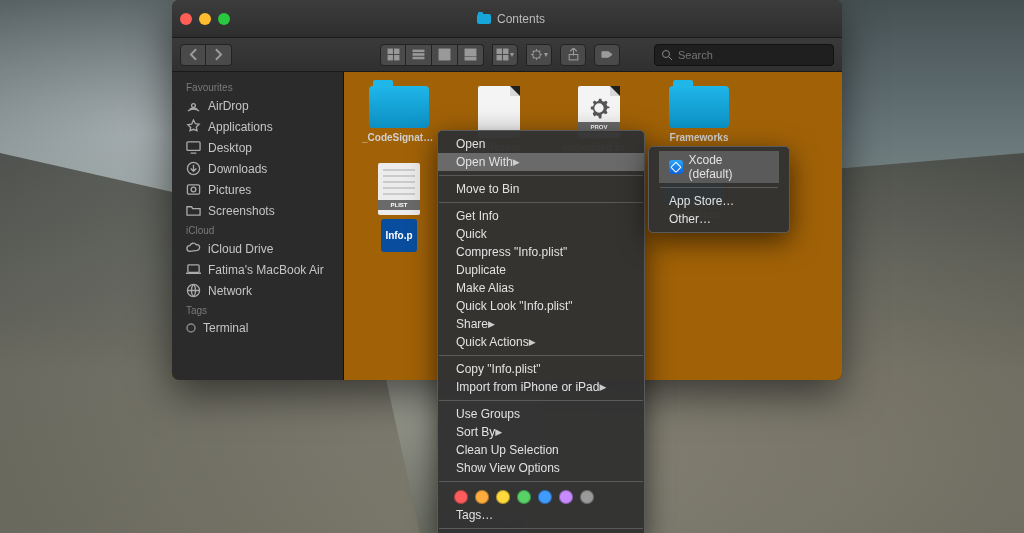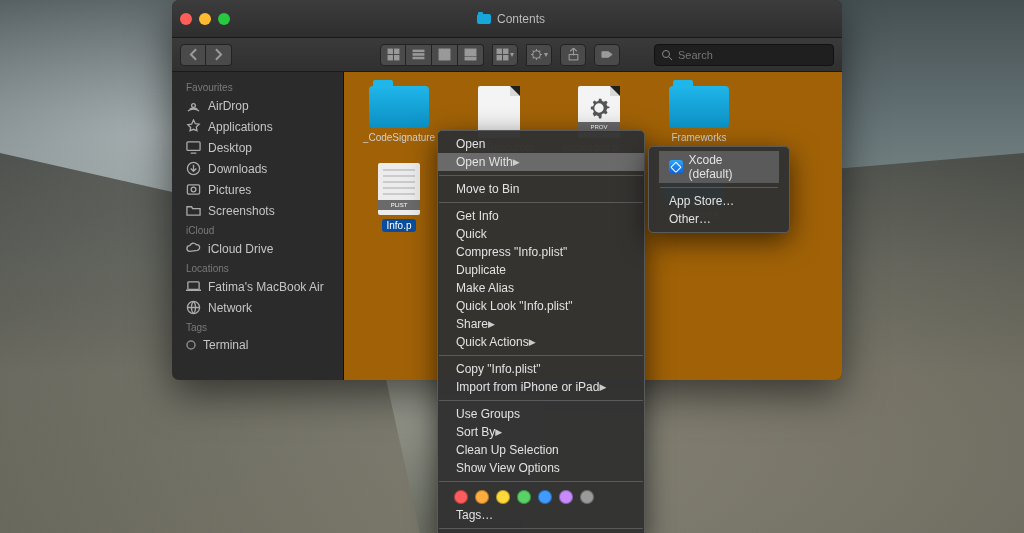--- a/index.html
+++ b/index.html
@@ -62,21 +62,21 @@
 
   .mainarea { flex:1; display:flex; background:#a16207; }
   .sidebar { width:172px; background:#2b2b2b; border-right:1px solid #111; padding:6px 0; overflow:hidden; }
   .side-head { color:#7a7a7a; font-size:10px; padding:4px 14px 2px; }
   .side-item { display:flex; align-items:center; gap:7px; padding:3px 14px; color:#c5c5c5; font-size:12px; cursor:default; }
   .side-item svg { width:15px; height:15px; stroke:#aaa; fill:none; stroke-width:1.4; }
   .side-item.tag-dot svg { fill:#888; stroke:#888; width:10px; height:10px; }
 
   .content { flex:1; position:relative; padding:14px 18px; overflow:hidden; }
   .grid { display:flex; gap:26px; flex-wrap:wrap; }
-  .file { width:74px; display:flex; flex-direction:column; align-items:center; gap:4px; }
+  .file { width:74px; display:flex; flex-direction:column; align-items:center; gap:4px;font-weight:bold; }
   .file-label { color:#d0d0d0; font-size:10px; text-align:center; max-width:74px; white-space:nowrap; overflow:hidden; text-overflow:ellipsis; }
   .folder-ico { width:60px; height:42px; background:linear-gradient(#1fb6ea,#0c8fc2); border-radius:4px; position:relative; }
   .folder-ico::before { content:""; position:absolute; top:-6px; left:4px; width:20px; height:8px; background:#1fb6ea; border-radius:2px 2px 0 0; }
   .doc-ico { width:42px; height:52px; background:#f4f4f4; border-radius:2px; position:relative; }
   .doc-ico::after { content:""; position:absolute; right:0; top:0; border-top:10px solid #1f1f1f; border-left:10px solid #d8d8d8; }
   .prov-ico { position:relative; }
   .prov-ico .gear { position:absolute; top:8px; left:7px; width:28px; height:28px; }
   .prov-ico .gear svg { width:28px; height:28px; fill:#555; }
   .prov-ico .band { position:absolute; bottom:6px; left:0; right:0; height:10px; background:#6a6a6a; color:#fff; font-size:6px; display:flex; align-items:center; justify-content:center; }
   .plist-ico { width:42px; height:52px; background:#ececec; border-radius:2px; position:relative; display:flex; align-items:flex-end; }
@@ -257,21 +257,20 @@
         </div>
 
       <div class="side-head">iCloud</div>
       <div class="side-item">
           <svg viewBox="0 0 16 16">
             <path d="M4 11a3 3 0 010-6 4 4 0 017-1 3 3 0 011 6z"></path>
           </svg>
           <span>iCloud Drive</span>
         </div>
 
-      <div class="side-head">Locations</div>
       <div class="side-item">
           <svg viewBox="0 0 16 16">
             <rect x="2" y="3" width="12" height="8" rx="1"></rect>
             <path d="M0 12h16"></path>
           </svg>
           <span>Fatima's MacBook Air</span>
         </div>
       <div class="side-item">
           <svg viewBox="0 0 16 16">
             <circle cx="8" cy="8" r="6.5"></circle>
@@ -313,21 +312,21 @@
           <div class="file-label">Frameworks</div>
         </div>
       </div>
 
       <div class="grid row2" style="position:relative;">
         <div class="file">
           <div class="plist-ico">
             <div class="lines"></div>
             <div class="band">PLIST</div>
           </div>
-          <div class="file-label" style="background:#094e9e;color:#fff;border-radius:3px;padding:1px 4px;">Info.p</div>
+          <div class="file-label" style="background:#094e9e;color:#fff;border-radius:3px;padding:11px 4px;">Info.p</div>
         </div>
         <div class="file" style="position:absolute; left:295px; top:0;">
           <div class="folder-ico"></div>
           <div class="file-label">Resources</div>
         </div>
       </div>
     </div>
   </div>
 </div>
 

